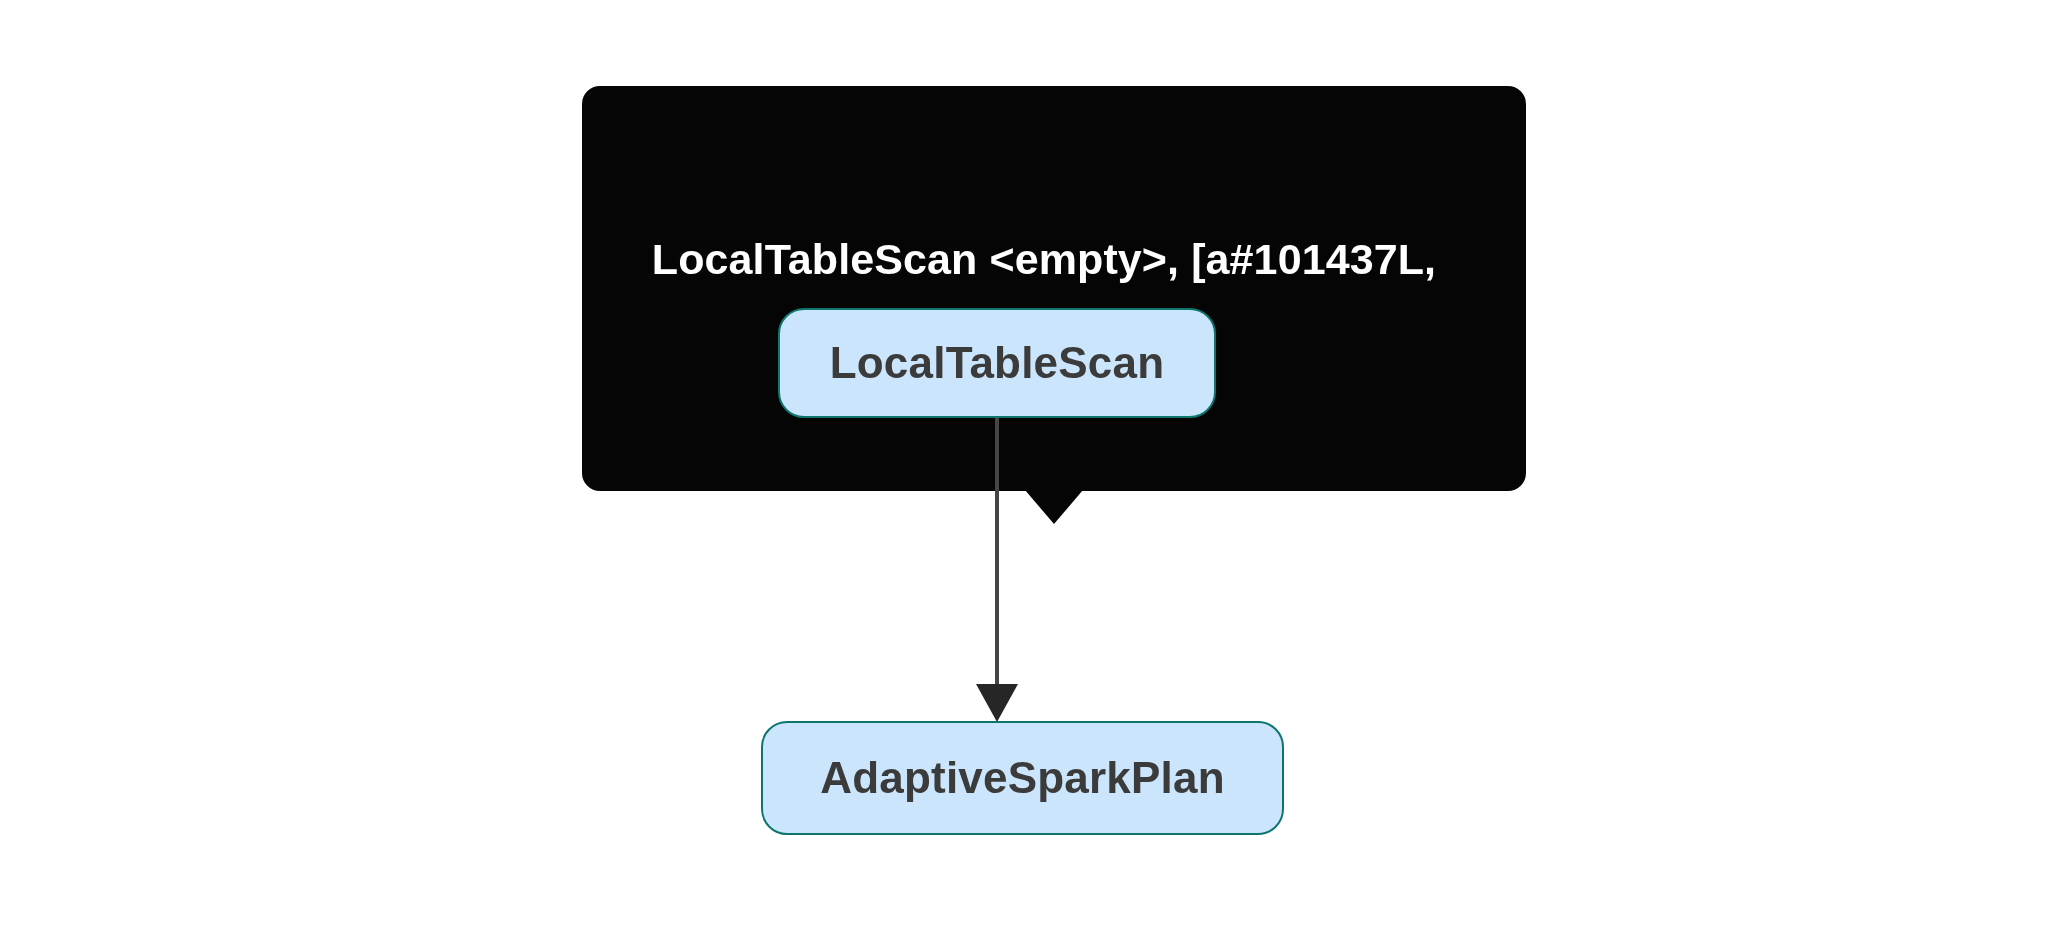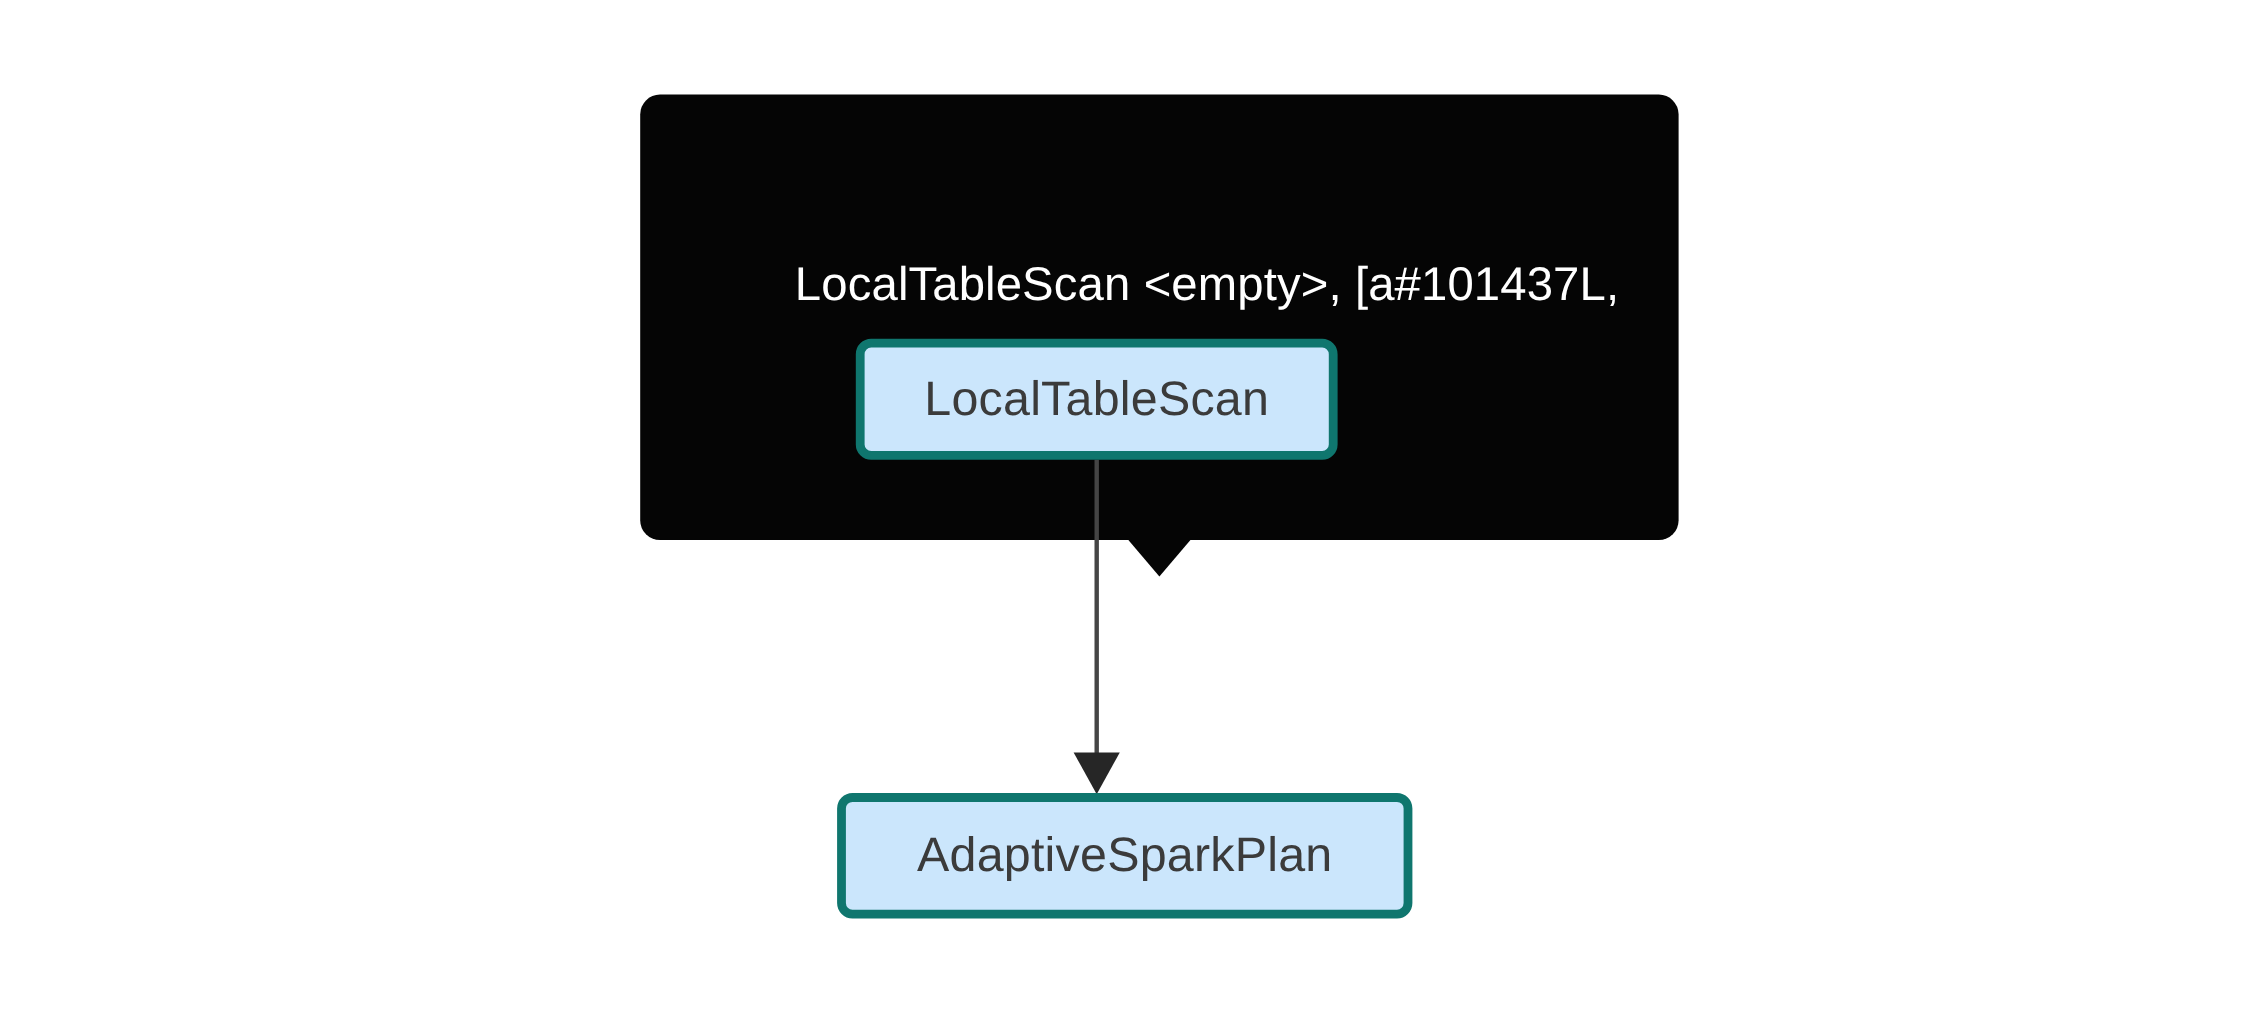--- a/index.html
+++ b/index.html
@@ -26,25 +26,25 @@
   .tooltip {
     position: absolute;
     left: 582px;
     top: 86px;
     width: 944px;
     box-sizing: border-box;
     background: #050505;
     color: #ffffff;
     border-radius: 18px;
     padding: 34px 54px 36px 34px;
-    text-align: right;
+    text-align: center;
     font-size: 43px;
     line-height: 1.30;
     letter-spacing: 0.1px;
-    font-weight: 400;
+    font-weight: 700;
     white-space: pre-wrap;
   }
   .tooltip-line {
     display: block;
   }
   
   .tooltip-arrow {
     position: absolute;
     left: 50%;
     bottom: -33px;
@@ -54,27 +54,27 @@
     border-left: 29px solid transparent;
     border-right: 29px solid transparent;
     border-top: 34px solid #050505;
   }
 
   
   .node {
     position: absolute;
     box-sizing: border-box;
     background: #CBE6FC;
-    border: 8px solid #0f766e;
-    border-radius: 14px;
+    border: 2px solid #0f766e;
+    border-radius: 26px;
     display: flex;
     align-items: center;
     justify-content: center;
     color: #3B3B3B;
-    font-weight: normal;
+    font-weight: bold;
     font-size: 44px;
     letter-spacing: 0.2px;
     white-space: nowrap;
   }
 
   #node-localtablescan {
     left: 778px;
     top: 308px;
     width: 438px;
     height: 110px;

